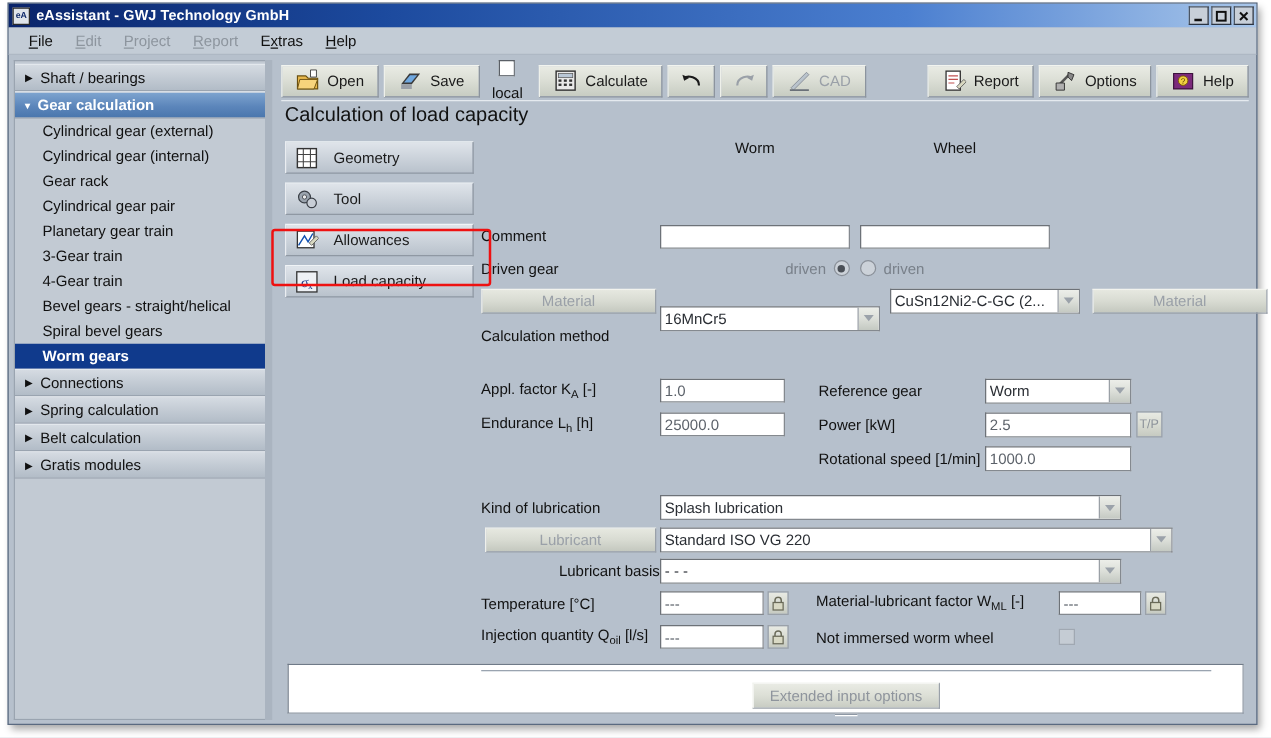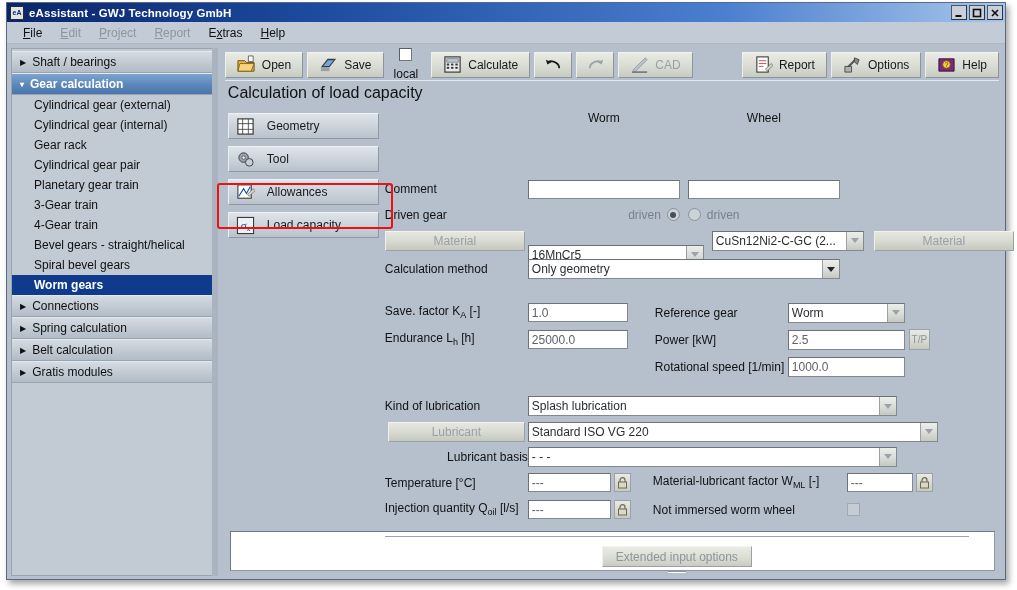--- a/index.html
+++ b/index.html
@@ -492,33 +492,27 @@
               <span class="arrowbox dis">
                   <i></i>
                 </span>
             </div>
             <div style="width:10px;"></div>
             <div class="matbtn" style="width:140px;">Material</div>
           </div>
 
           <div class="row" style="height:30px;">
             <div class="lbl" style="width:143px;">Calculation method</div>
-            <div class="combo" style="width:312px;">
-              <span class="val">Only geometry</span>
-              <span class="arrowbox">
-                  <i></i>
-                </span>
-            </div>
           </div>
 
           <div style="height:15px;"></div>
 
           <div class="row" style="height:27px;">
             <div class="lbl" style="width:143px;">
-              <span>Save. factor K</span><sub style="font-size:9px">A</sub><span> [-]</span>
+              <span>Appl. factor K</span><sub style="font-size:9px">A</sub><span> [-]</span>
             </div>
             <div class="txt ro" style="width:100px;">1.0</div>
             <div style="width:27px;"></div>
             <div class="lbl" style="width:133px;">Reference gear</div>
             <div class="combo" style="width:117px;">
               <span class="val">Worm</span>
               <span class="arrowbox dis">
                   <i></i>
                 </span>
             </div>

